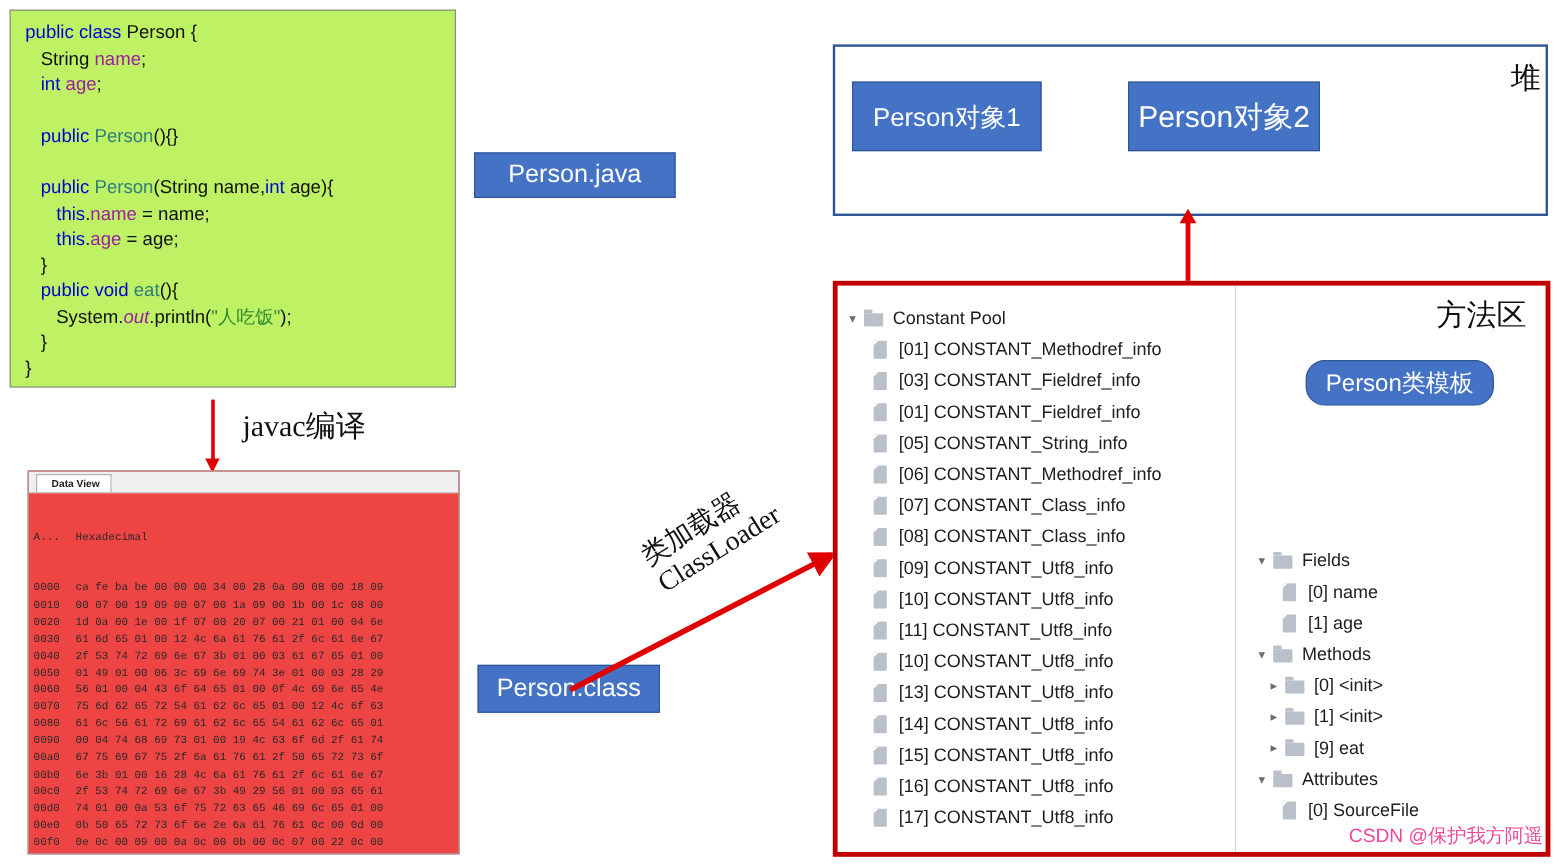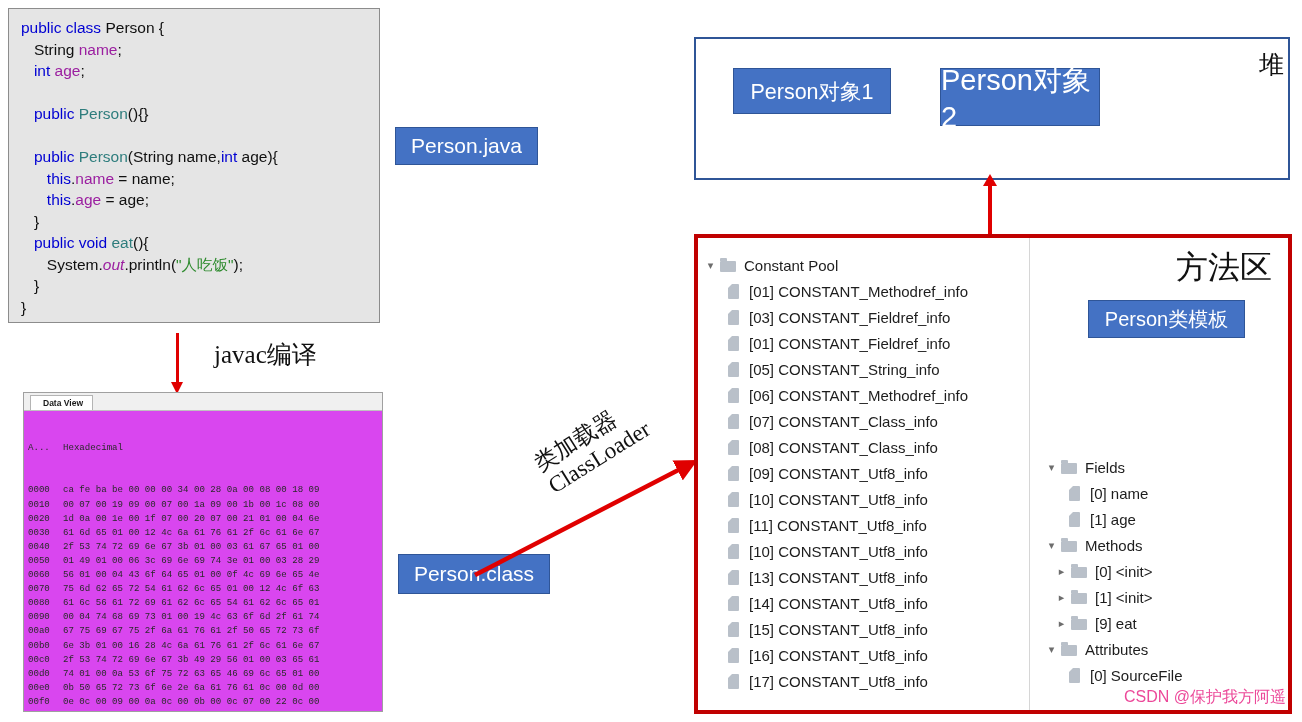--- a/index.html
+++ b/index.html
@@ -12,21 +12,21 @@
     overflow: hidden;
     font-family: "Liberation Sans", sans-serif;
   }
 
   
   #source-panel {
     position: absolute;
     left: 8px; top: 8px;
     width: 372px; height: 315px;
     border: 1px solid #8c8c8c;
-    background: #e5e5e5;
+    background: #bef264;
     box-sizing: border-box;
     padding: 8px 0 0 12px;
   }
   .code-line {
     font-family: "Liberation Sans", sans-serif;
     font-size: 15.5px;
     line-height: 21.5px;
     white-space: pre;
     color: #101010;
   }
@@ -52,30 +52,29 @@
     border-right: 6.5px solid transparent;
     border-top: 12px solid #e00000;
   }
   #javac-label {
     position: absolute;
     left: 202px; top: 338px;
     font-family: "Liberation Serif", serif;
     font-size: 25px;
     color: #111;
     white-space: nowrap;
-    margin-left: 12px;
   }
 
   
   #hex-panel {
     position: absolute;
     left: 23px; top: 392px;
     width: 360px; height: 320px;
     border: 1px solid #a0a0a0;
-    background: #d946ef;
+    background: #ef4444;
     box-sizing: border-box;
     overflow: hidden;
   }
   #hex-tabbar {
     height: 17px;
     background: #f0f0f0;
     border-bottom: 1px solid #c0c0c0;
     position: relative;
   }
   #hex-tab {
@@ -112,42 +111,43 @@
     border: 1px solid #2f5597;
     color: #ffffff;
     display: flex;
     align-items: center;
     justify-content: center;
     box-sizing: border-box;
     font-family: "Liberation Sans", sans-serif;
   }
   #person-java-box {
     left: 395px; top: 127px;
-    width: 143px; height: 38px;
+    width: 168px; height: 38px;
     font-size: 21px;
   }
   #person-class-box {
     left: 398px; top: 554px;
     width: 152px; height: 40px;
     font-size: 21px;
   }
   #person-obj1-box {
-    left: 733px; top: 68px;
-    width: 158px; height: 46px;
+    left: 710px; top: 68px;
+    width: 158px; height: 58px;
     font-size: 21.5px;
   }
   #person-obj2-box {
     left: 940px; top: 68px;
     width: 160px; height: 58px;
-    font-size: 29px;
+    font-size: 25px;
   }
   #person-template-box {
     left: 1088px; top: 300px;
     width: 157px; height: 38px;
     font-size: 20px;
+    border-radius: 16px;
   }
 
   
   #classloader-svg {
     position: absolute;
     left: 395px; top: 430px;
     width: 320px; height: 180px;
     overflow: visible;
   }
   #classloader-label {
@@ -202,21 +202,21 @@
     width: 598px; height: 480px;
     border: 4px solid #c00000;
     background: #ffffff;
     box-sizing: border-box;
     overflow: hidden;
   }
   #method-area-label {
     position: absolute;
     right: 16px; top: 8px;
     font-family: "Liberation Serif", serif;
-    font-size: 32px;
+    font-size: 25px;
     color: #111;
   }
   #pane-divider {
     position: absolute;
     left: 331px; top: 0px;
     width: 1px; height: 476px;
     background: #d6d6d6;
   }
 
   

